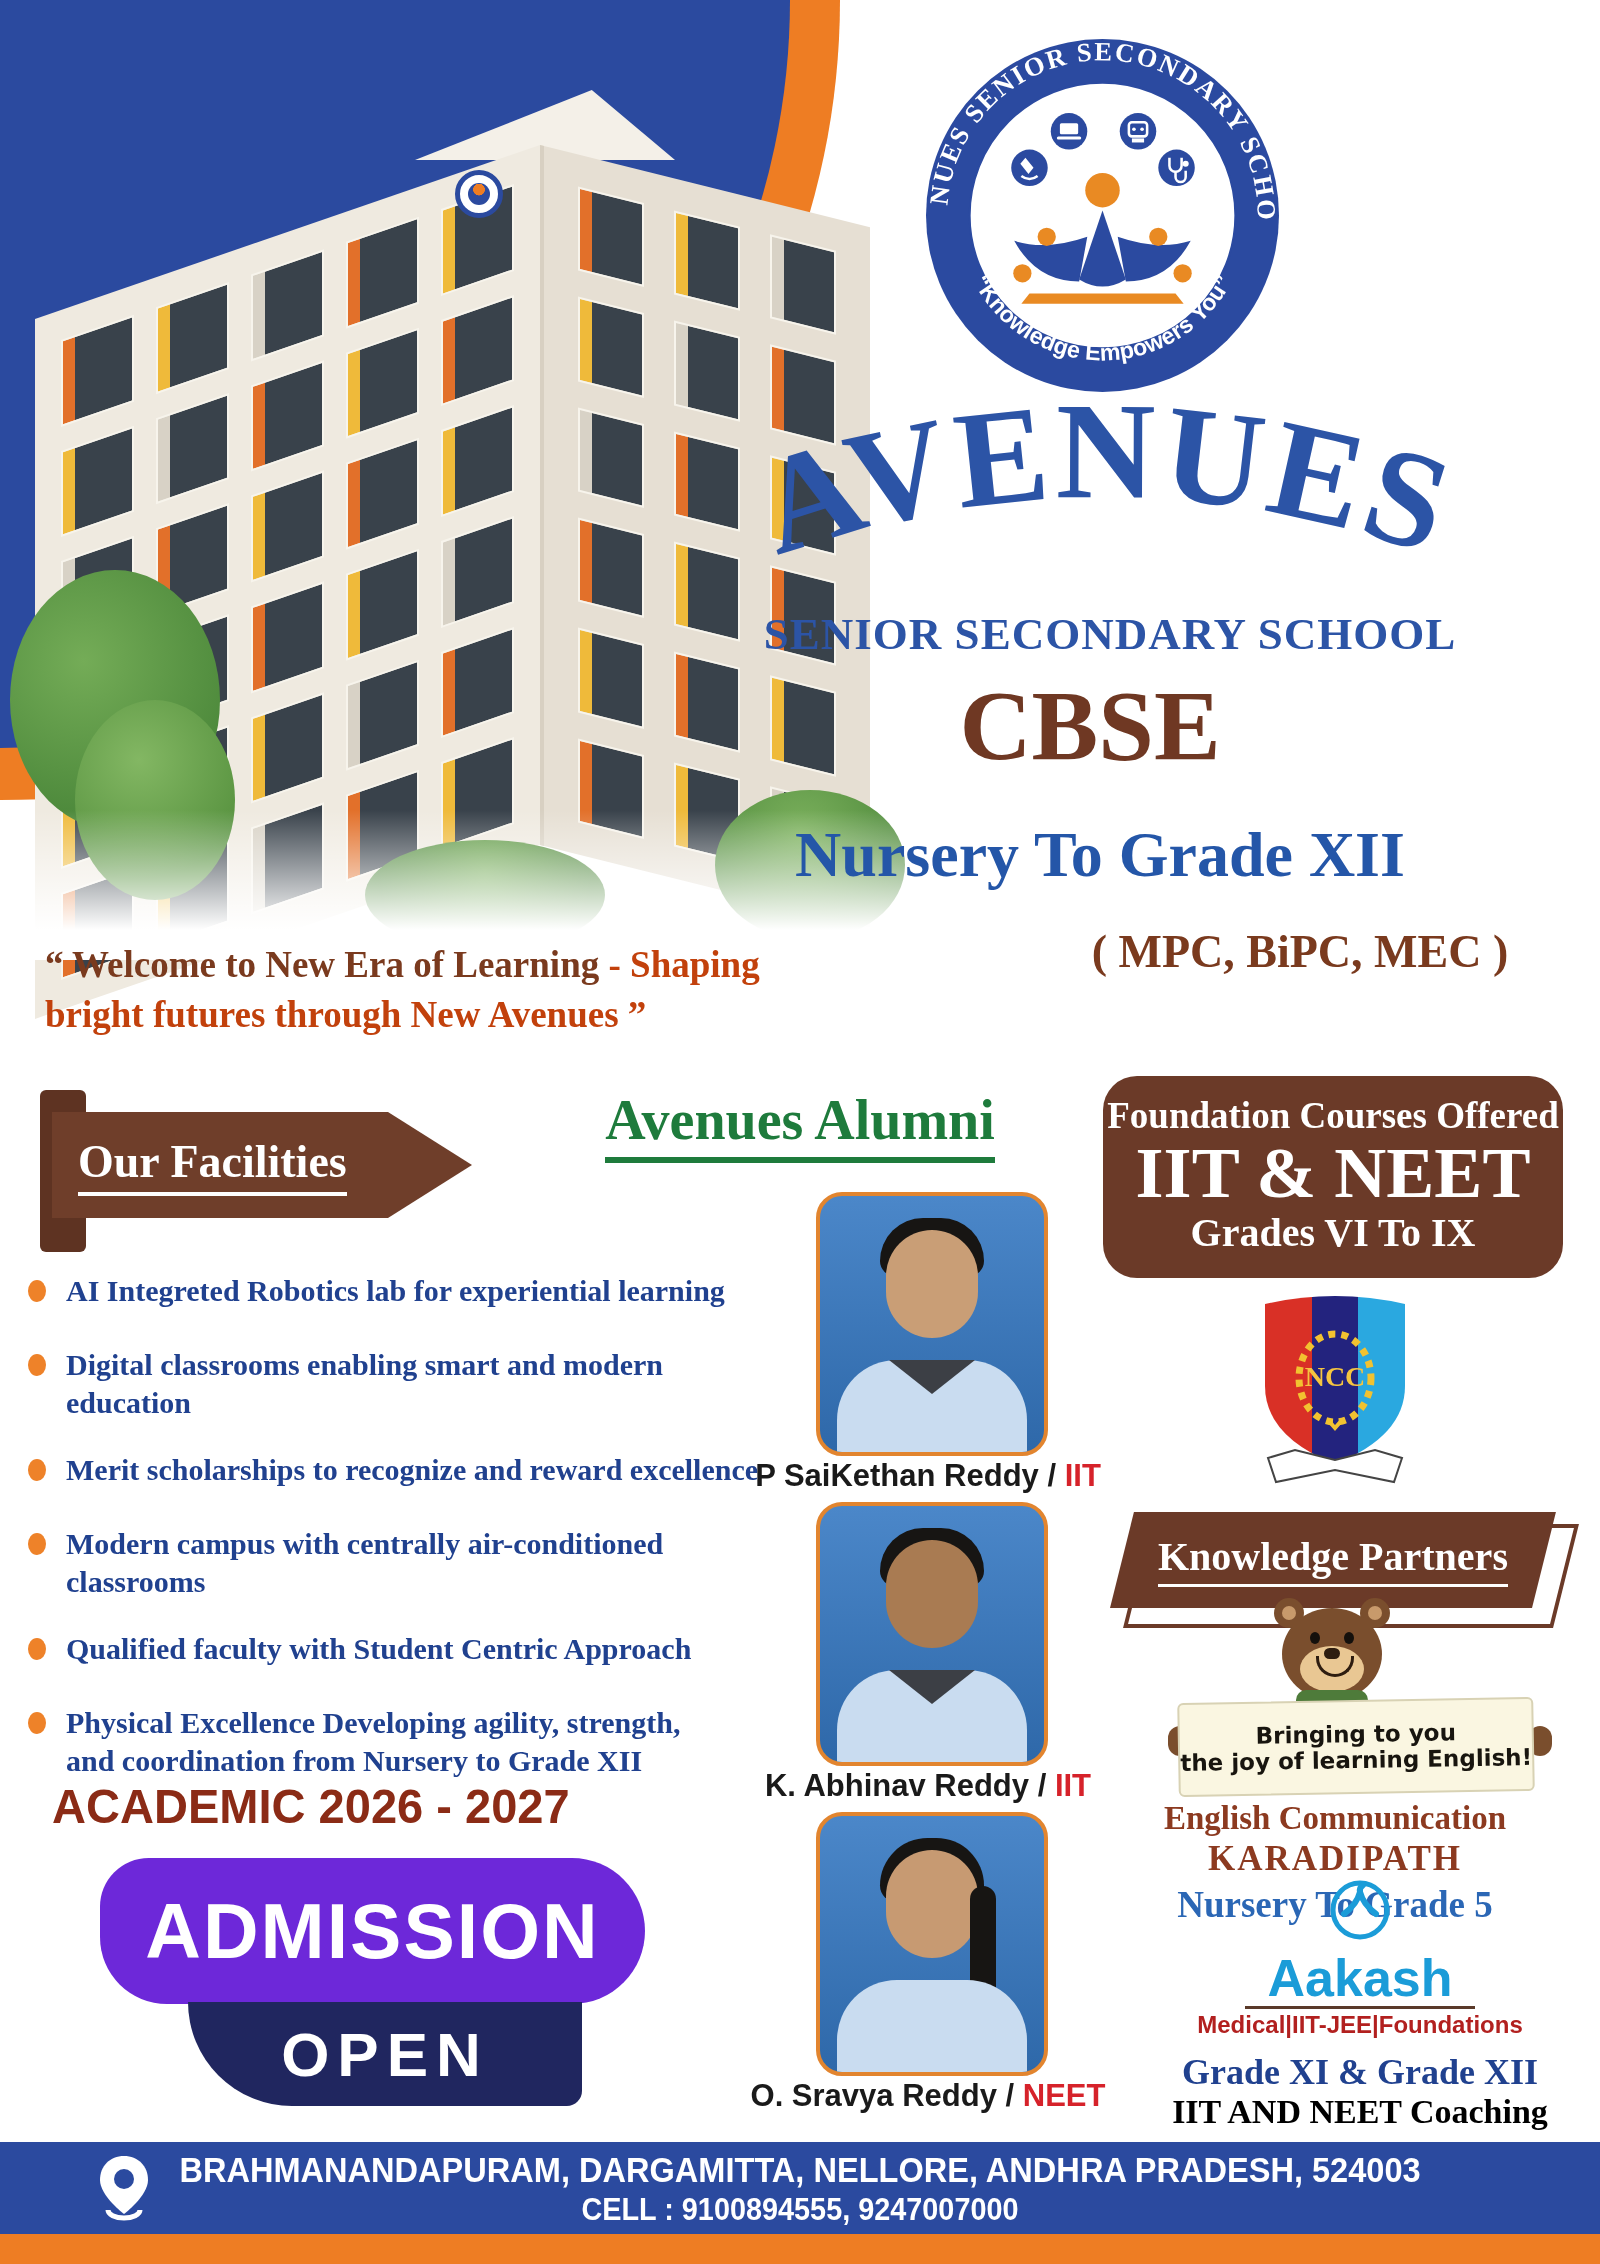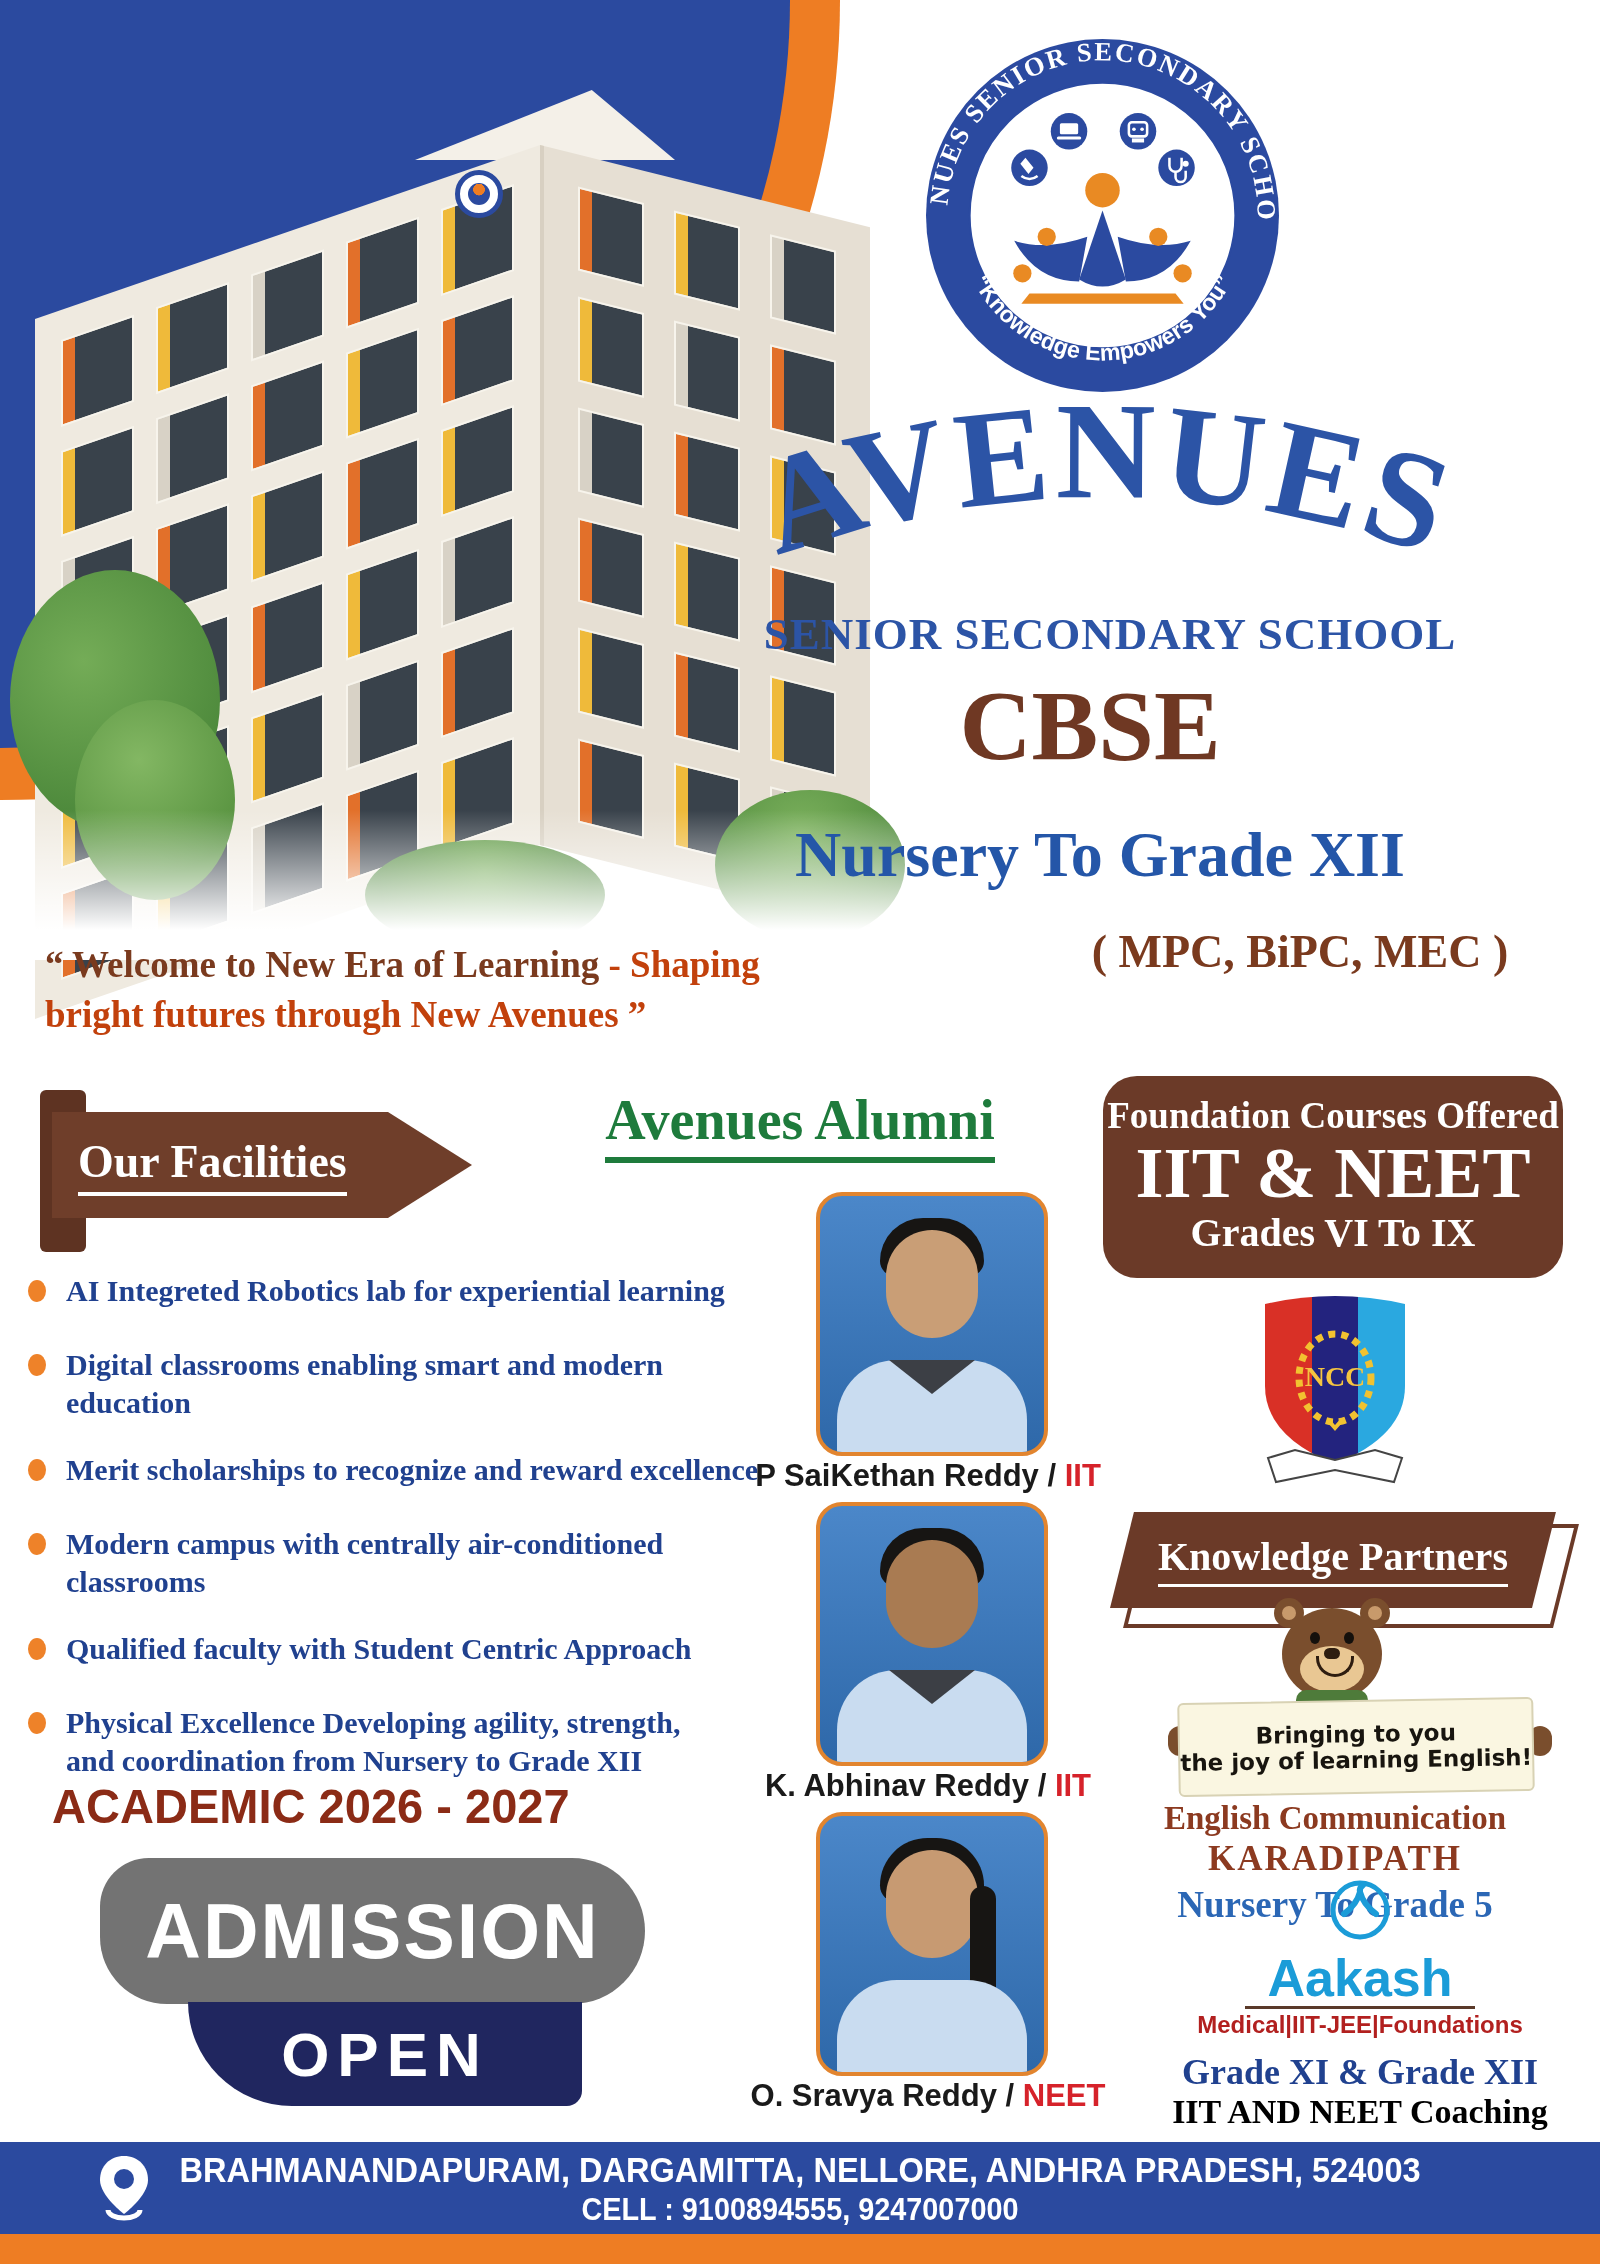--- a/index.html
+++ b/index.html
@@ -136,21 +136,21 @@
   .aakash{left:1130px;top:1876px;width:460px;text-align:center;}
   .aname{color:#1B9CD8;font-family:"Liberation Sans",sans-serif;font-weight:bold;font-size:52px;line-height:1.0;}
   .aline{width:230px;height:3px;background:#5A3A2A;margin:2px auto;}
   .atag{color:#B2201F;font-family:"Liberation Sans",sans-serif;font-weight:bold;font-size:24px;}
   .ag1{color:#20418F;font-size:36px;font-weight:bold;margin-top:12px;}
   .ag2{color:#000000;font-size:34px;font-weight:bold;text-align:center;}
 
   
   .academic{left:52px;top:1778px;width:660px;color:#8B2B16;font-family:"Liberation Sans",sans-serif;
             font-weight:bold;font-size:49px;transform:scaleX(.96);transform-origin:left;}
-  .adm{left:100px;top:1858px;width:545px;height:146px;background:#737373;
+  .adm{left:100px;top:1858px;width:545px;height:146px;background:#6d28d9;
        border-radius:80px 120px 120px 110px;display:flex;align-items:center;justify-content:center;}
   .adm span{color:#fff;font-family:"Liberation Sans",sans-serif;font-weight:bold;font-size:77px;letter-spacing:2px;}
   .open{left:188px;top:2002px;width:394px;height:104px;background:#20265F;
         border-radius:0 0 16px 110px;display:flex;align-items:center;justify-content:center;}
   .open span{color:#fff;font-family:"Liberation Sans",sans-serif;font-weight:bold;font-size:62px;letter-spacing:8px;}
 
   
   .bar{left:0;top:2142px;width:1600px;height:92px;background:#2B4A9F;color:#fff;
        font-family:"Liberation Sans",sans-serif;font-weight:bold;text-align:center;}
   .addr{font-size:35px;margin-top:8px;transform:scaleX(.93);}

